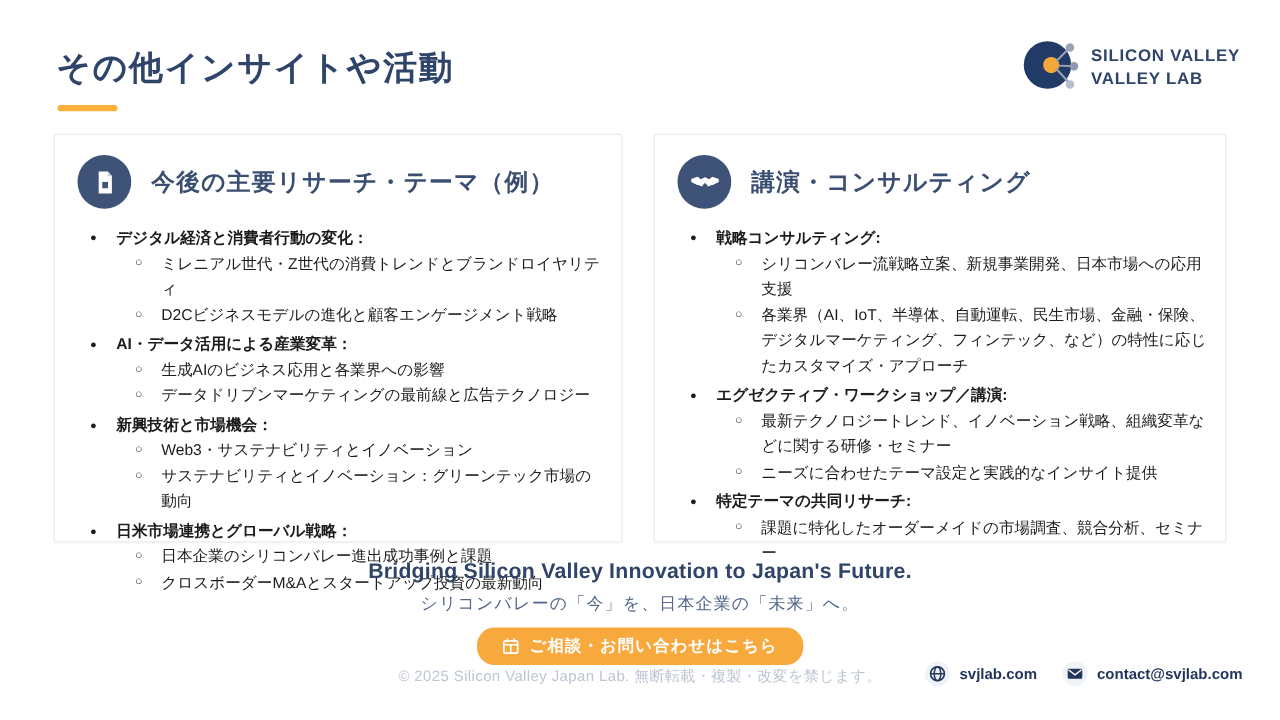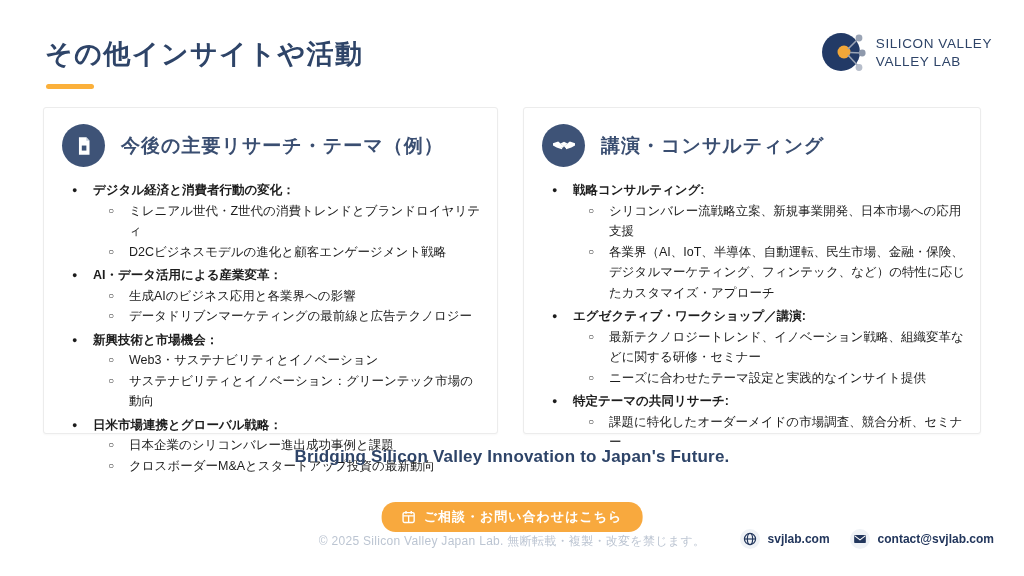--- a/index.html
+++ b/index.html
@@ -16,21 +16,21 @@
     font-size:27px;font-weight:bold;color:#2E4468;letter-spacing:1.5px;
   }
   .title-underline{
     position:absolute;left:46px;top:84px;width:48px;height:5px;
     background:#FBB03B;border-radius:3px;
   }
   .logo{
     position:absolute;right:32px;top:28px;display:flex;align-items:center;gap:10px;
   }
   .logo-text{
-    font-size:13.5px;font-weight:normal;color:#2E4468;line-height:1.3;letter-spacing:0.6px;
+    font-size:13.5px;font-weight:bold;color:#2E4468;line-height:1.3;letter-spacing:0.6px;
   }
 
   
   .card{
     position:absolute;top:107px;height:327px;background:#fff;
     border:1px solid #ECECEC;border-radius:3px;box-sizing:border-box;
     box-shadow:0 1px 2px rgba(0,0,0,0.03);
   }
   .card.left{left:43px;width:455px;}
   .card.right{left:523px;width:458px;}
@@ -227,20 +227,21 @@
           <span class="txt">特定テーマの共同リサーチ:</span>
         </li>
       <li class="sub">
           <span class="mk">○</span>
           <span class="txt">課題に特化したオーダーメイドの市場調査、競合分析、セミナー</span>
         </li>
     </ul>
   </div>
 
   <div class="tagline-en">Bridging Silicon Valley Innovation to Japan's Future.</div>
+  <div class="tagline-ja">シリコンバレーの「今」を、日本企業の「未来」へ。</div>
 
   <button class="cta-button">
     <span style="display:flex;">
       <svg width="14" height="14" viewBox="0 0 24 24">
         <rect x="2.5" y="4.5" width="19" height="17" rx="2.5" fill="none" stroke="#ffffff" stroke-width="2.4"></rect>
         <line x1="7.5" y1="1.5" x2="7.5" y2="6.5" stroke="#ffffff" stroke-width="2.4"></line>
         <line x1="16.5" y1="1.5" x2="16.5" y2="6.5" stroke="#ffffff" stroke-width="2.4"></line>
         <line x1="3" y1="10" x2="21" y2="10" stroke="#ffffff" stroke-width="2.2"></line>
         <line x1="12" y1="10" x2="12" y2="21" stroke="#ffffff" stroke-width="2.2"></line>
       </svg>

